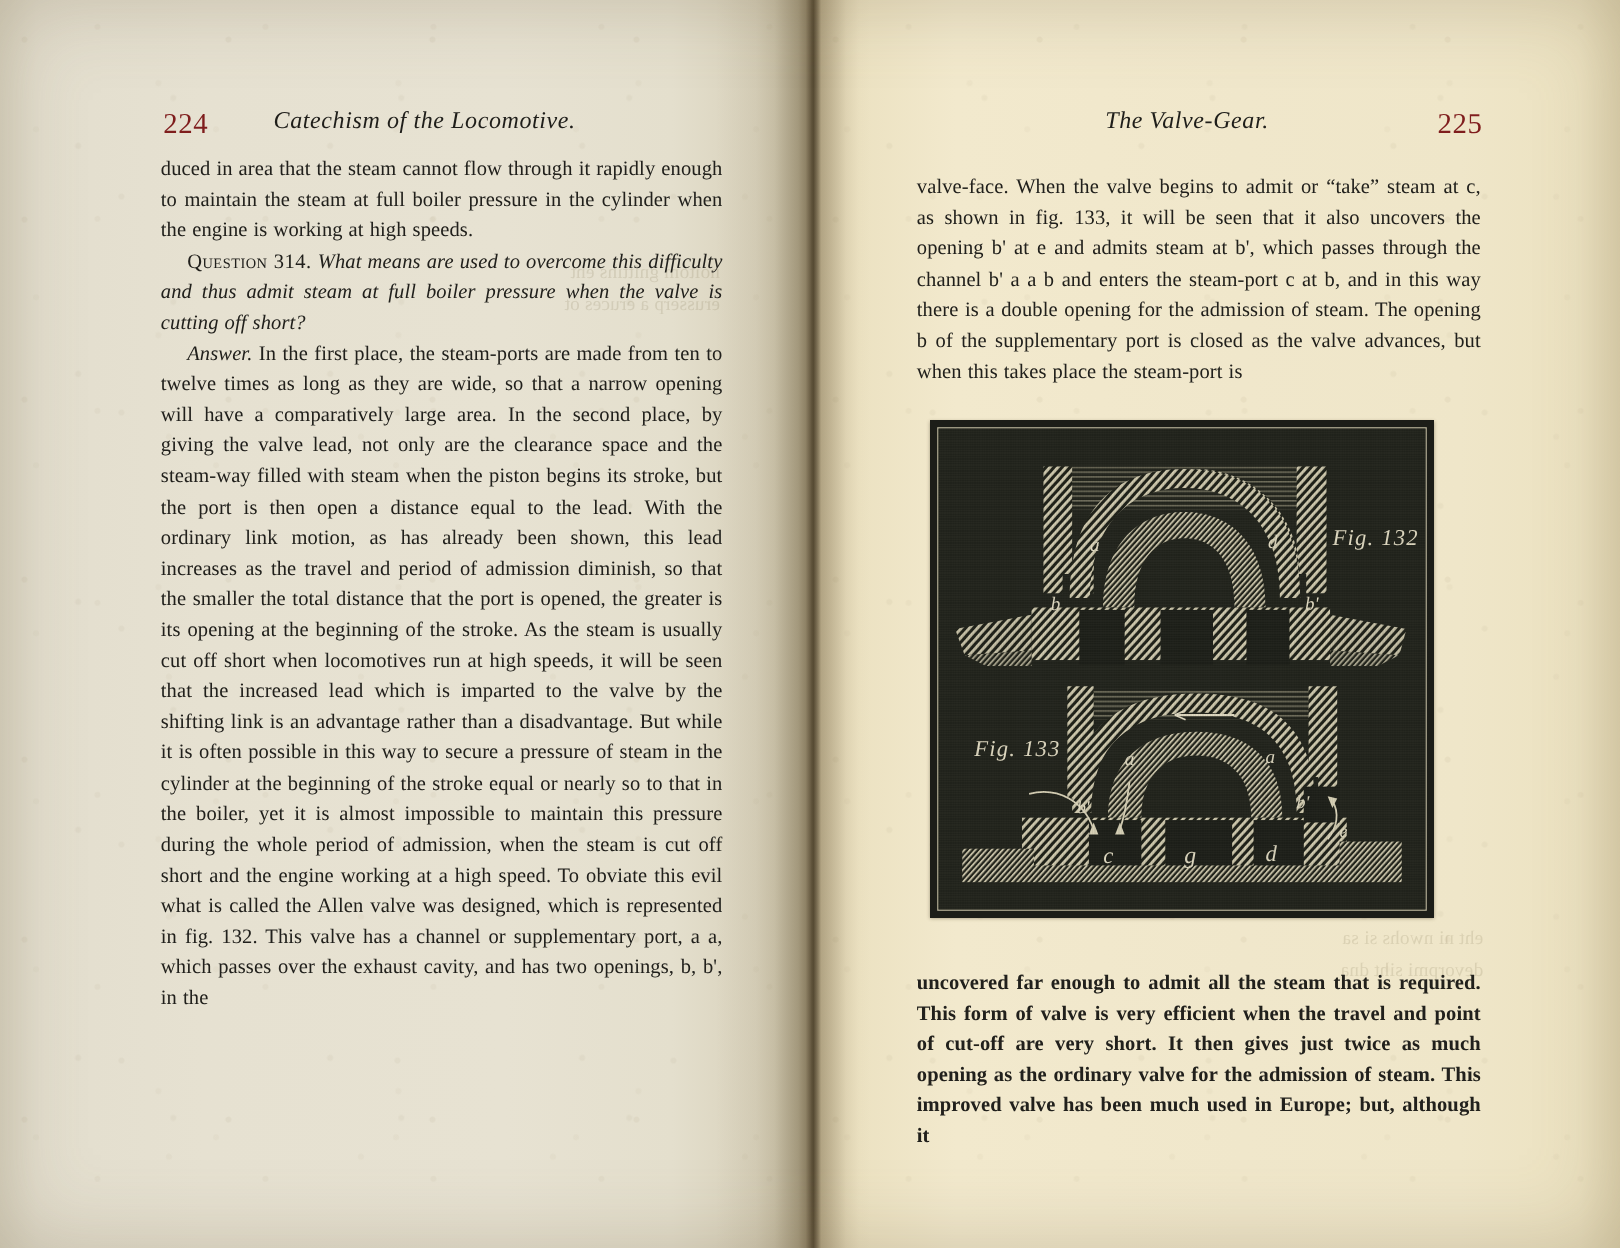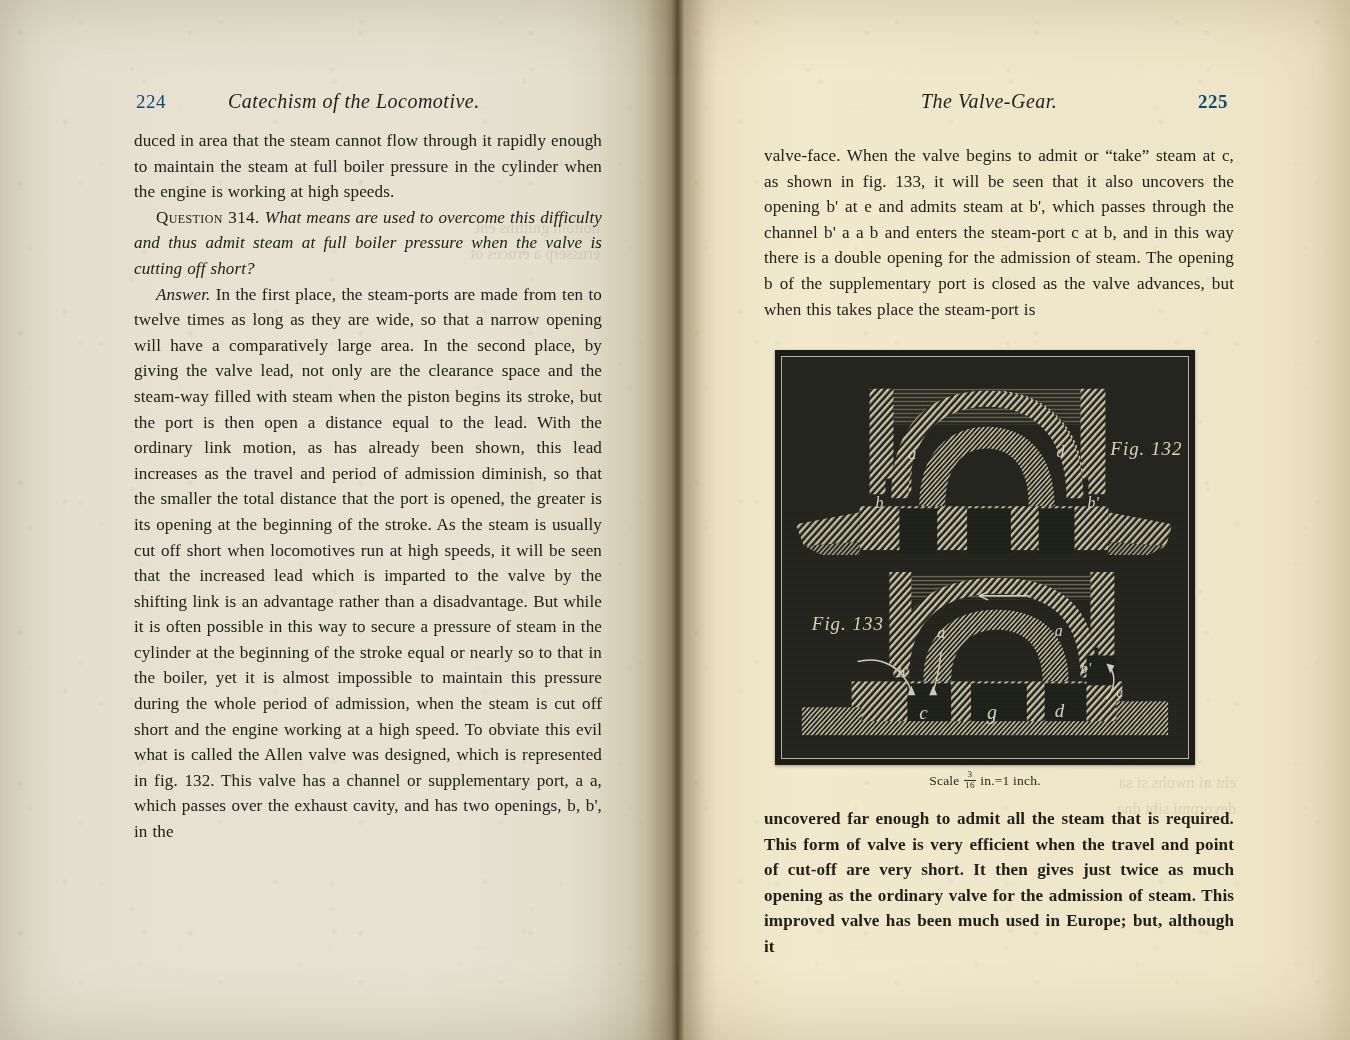--- a/index.html
+++ b/index.html
@@ -107,28 +107,28 @@
   .runhead {
     position: absolute;
     font-style: italic;
     font-size: 20px;
     color: #1f1e1a;
     letter-spacing: .5px;
     white-space: nowrap;
   }
   .folio {
     position: absolute;
-    font-size: 19px;
-    color: #0c4a6e;
+    font-size: 24px;
+    color: #7f1d1d;
     letter-spacing: .5px;
   }
   #folio-left   { left: 136px; top: 91px; }
   #runhead-left { left: 228px; top: 90px; }
   #runhead-right{ left: 921px; top: 90px; }
-  #folio-right  { left: 1198px; top: 91px; font-weight: bold; }
+  #folio-right  { left: 1198px; top: 91px; }
 
   p { margin: 0; }
   p.indent { text-indent: 22px; }
   .smallcaps { font-variant: small-caps; letter-spacing: .4px; }
   .ital { font-style: italic; }
 
   
   #figure-plate {
     position: absolute;
     left: 775px; top: 350px;
@@ -338,21 +338,20 @@
           <text class="figlabel" x="206" y="364" font-size="20">g</text>
           <text class="figlabel" x="274" y="362" font-size="19">d</text>
           <text class="figlabel" x="336" y="342" font-size="15">e</text>
 
           <text class="figlabel" x="30" y="274" font-size="19" letter-spacing="1">Fig. 133</text>
         </g>
       </svg>
     </div>
   </div>
 
-  <div id="fig-caption"><span>Scale</span> <span class="frac"><span class="num">3</span><span class="den">16</span></span> <span>in.=1 inch.</span></div>
 
   <div class="col" id="col-right-bottom">
     <p>uncovered far enough to admit all the steam that is required.   This form of valve is very efficient when the travel and point of cut-off are very short.   It then gives just twice as much opening as the ordinary valve for the admission of steam.   This improved valve has been much used in Europe; but, although it</p>
   </div>
 
   <div id="gutter"></div>
   <div id="vignette"></div>
 </div>
 
 </body></html>

